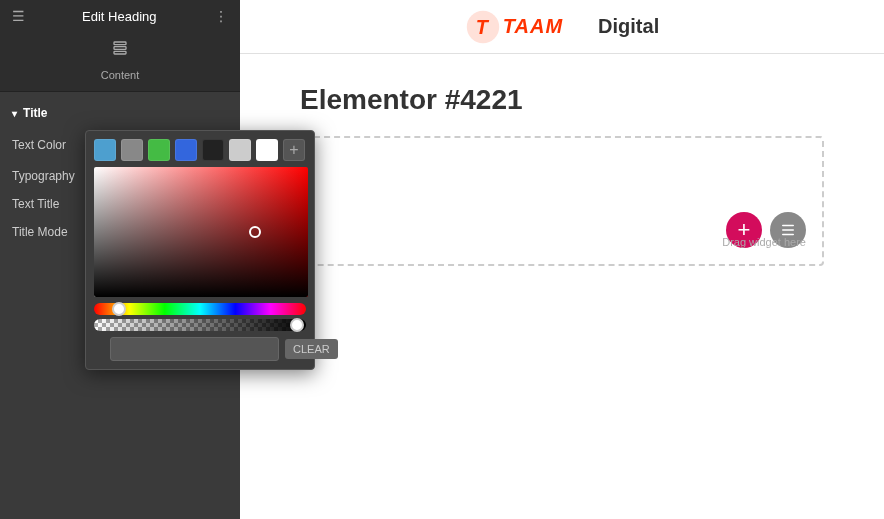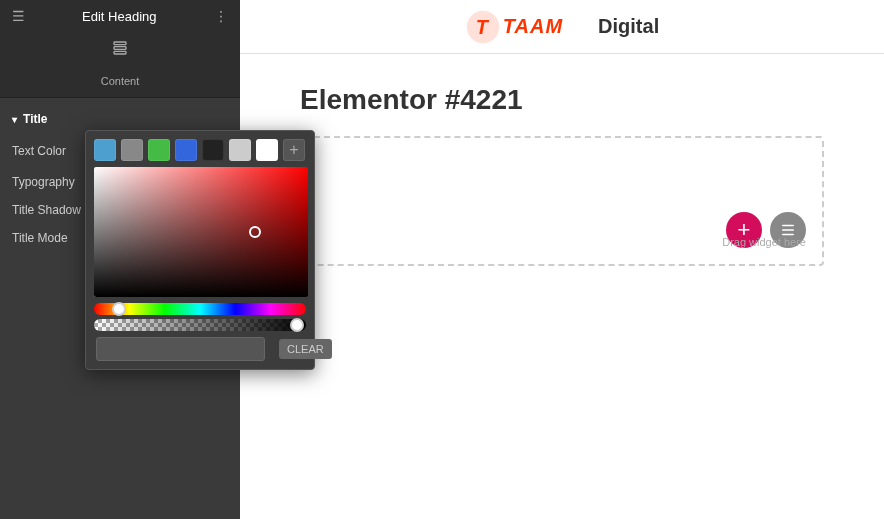--- a/index.html
+++ b/index.html
@@ -52,21 +52,21 @@
     .panel-tab {
       flex: 1;
       display: flex;
       flex-direction: column;
       align-items: center;
       justify-content: space-between;
       padding: 8px 4px;
       cursor: pointer;
       color: #aaa;
       font-size: 11px;
-      gap: 19px;
+      gap: 13px;
       border-bottom: 2px solid transparent;
     }
 
     .panel-tab.active {
       color: #fff;
       border-bottom: 2px solid #d30c5c;
     }
 
     .panel-tab svg {
       width: 16px;
@@ -251,22 +251,22 @@
       background: #fff;
       border: 2px solid #ccc;
       top: -1px;
       right: 2px;
       cursor: pointer;
     }
 
     .hex-row {
       display: flex;
       align-items: center;
-      margin: 6px 10px 0;
-      gap: 14px;
+      margin: 6px 24px 0;
+      gap: 6px;
     }
 
     .hex-input {
       flex: 1;
       background: #555;
       border: 1px solid #666;
       color: #fff;
       font-size: 12px;
       padding: 4px 6px;
       border-radius: 3px;
@@ -432,21 +432,21 @@
         <div class="color-box-icon"></div>
         <span class="trash-icon">🗑</span>
       </div>
     </div>
 
     <div class="field-row">
       <span class="field-label">Typography</span>
     </div>
 
     <div class="field-row">
-      <span class="field-label">Title Shadow</span>
+      <span class="field-label">Text Title</span>
     </div>
 
     <div class="field-row">
       <span class="field-label">Title Mode</span>
     </div>
   </div>
 
   <div class="color-picker-popup">
 
     <div class="color-swatches">

